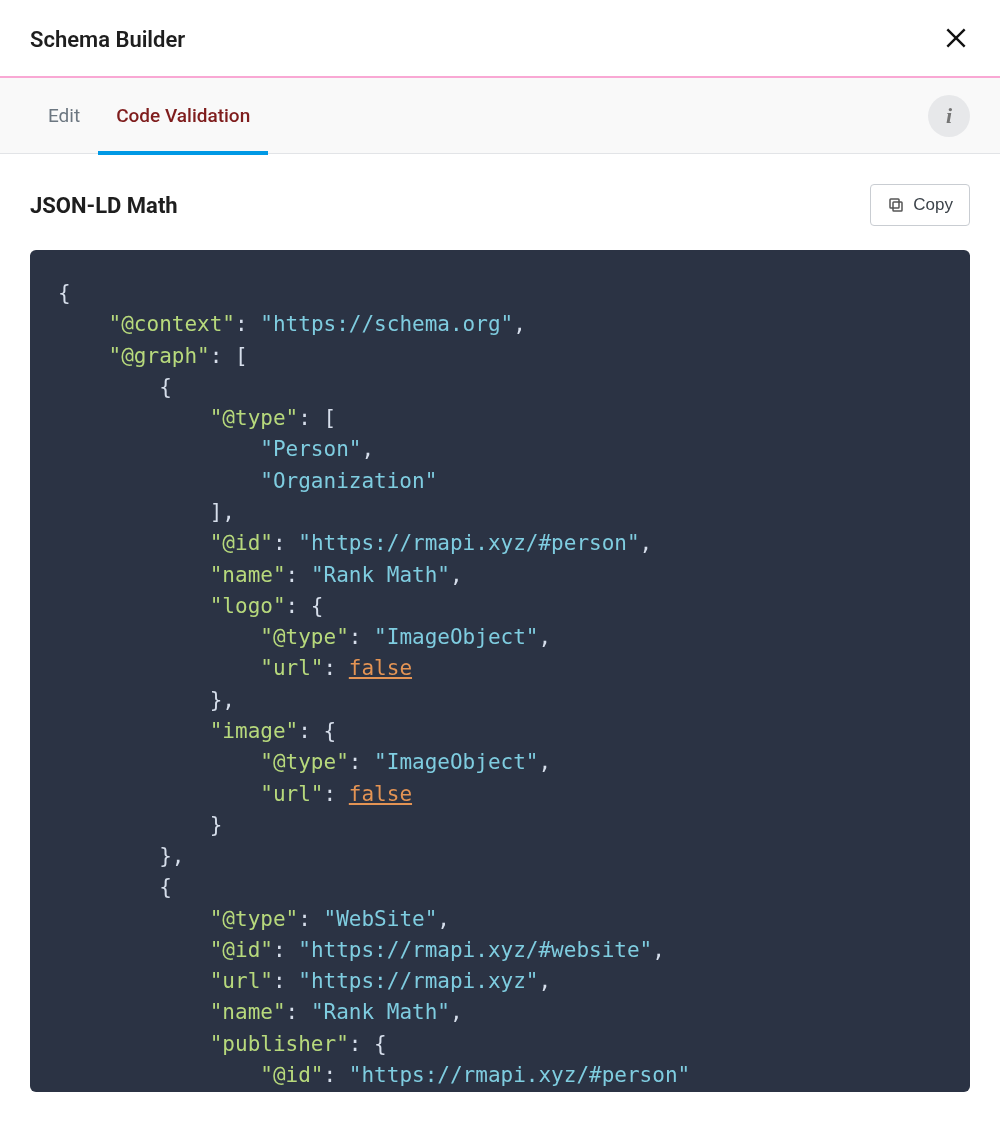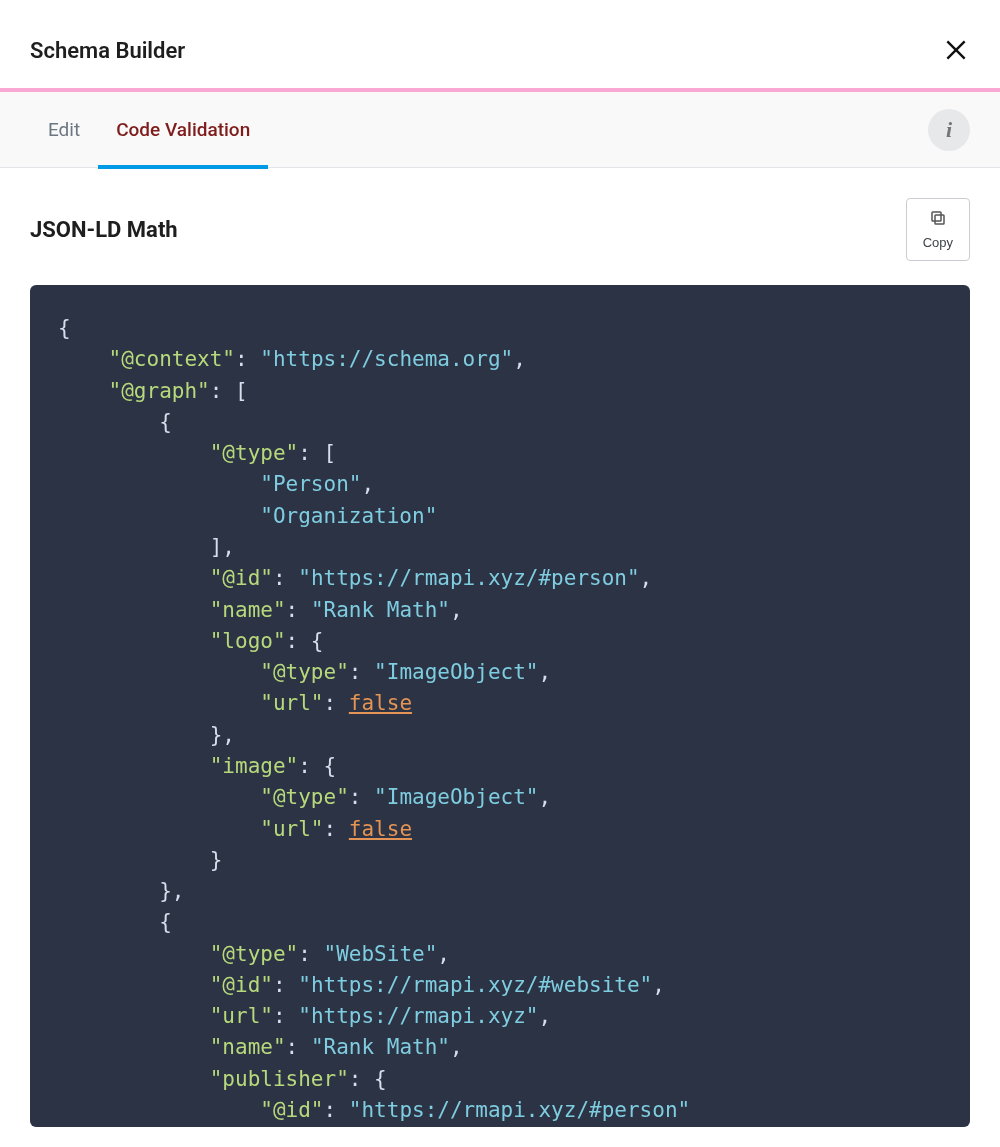--- a/index.html
+++ b/index.html
@@ -4,24 +4,24 @@
 <style>
   * { box-sizing: border-box; margin: 0; padding: 0; }
   body {
     font-family: -apple-system, BlinkMacSystemFont, "Segoe UI", Roboto, Helvetica, Arial, sans-serif;
     background: #fff;
     color: #1e1e1e;
     width: 1000px;
   }
   .modal-header {
     display: flex;
-    align-items: center;
+    align-items: flex-end;
     justify-content: space-between;
-    padding: 36px 30px 24px 30px;
-    border-bottom: 4px solid #f9a8d4;
+    padding: 24px 30px 24px 30px;
+    border-bottom: 2px solid #f9a8d4;
   }
   .modal-title {
     font-size: 22px;
     font-weight: 600;
     color: #1e1e1e;
   }
   .close-btn {
     cursor: pointer;
     width: 28px; height: 28px;
     display: flex; align-items: center; justify-content: center;
@@ -87,25 +87,24 @@
     font-weight: 700;
   }
   .actions { display: flex; gap: 12px; }
   .btn {
     display: inline-flex;
     align-items: center;
     gap: 8px;
     border: 1px solid #c9cdd2;
     background: #fff;
     color: #3c434a;
-    font-size: 13px;
+    font-size: 17px;
     padding: 10px 16px;
     border-radius: 4px;
     cursor: pointer;
-    flex-direction: column;
   }
   .btn svg { width: 18px; height: 18px; }
   .codebox {
     background: #2b3344;
     color: #d6deeb;
     border-radius: 6px;
     padding: 28px 28px 16px 28px;
     font-family: ui-monospace, SFMono-Regular, Menlo, Consolas, monospace;
     font-size: 21px;
     line-height: 1.49;

